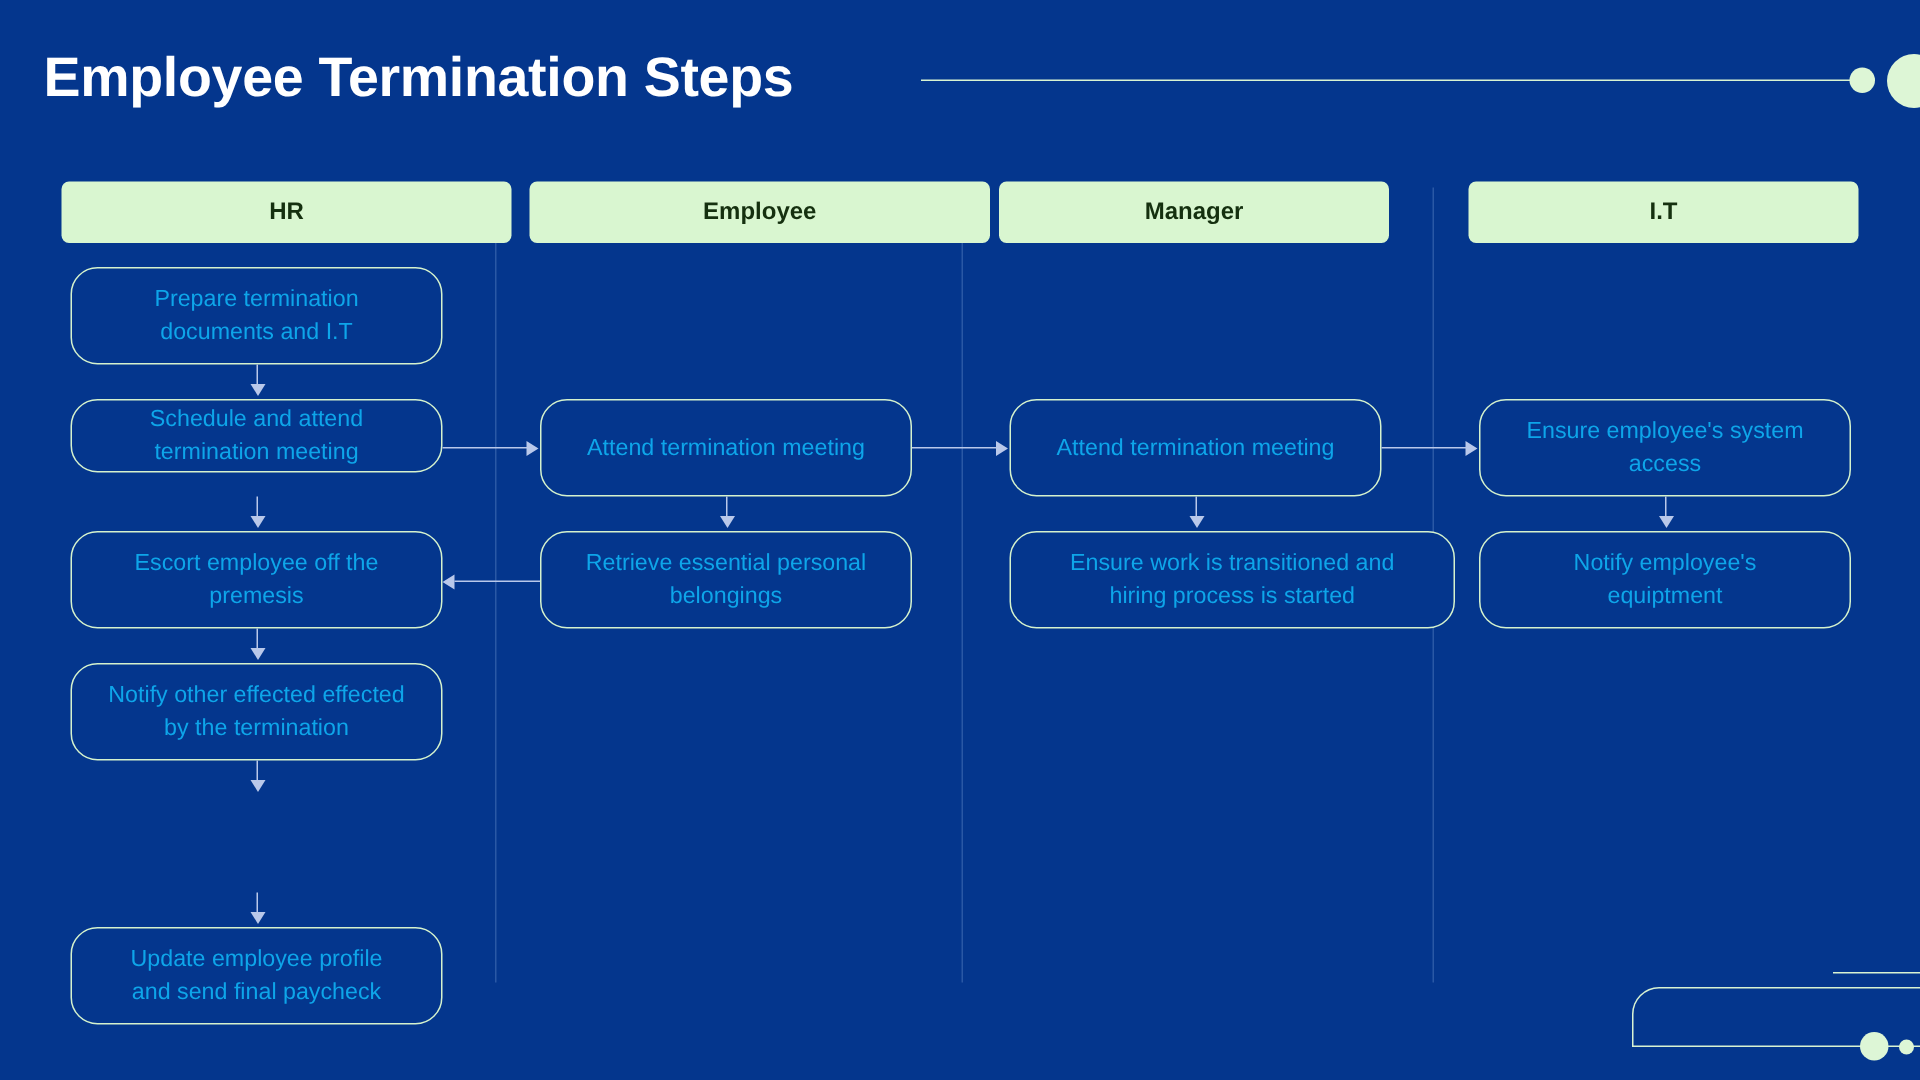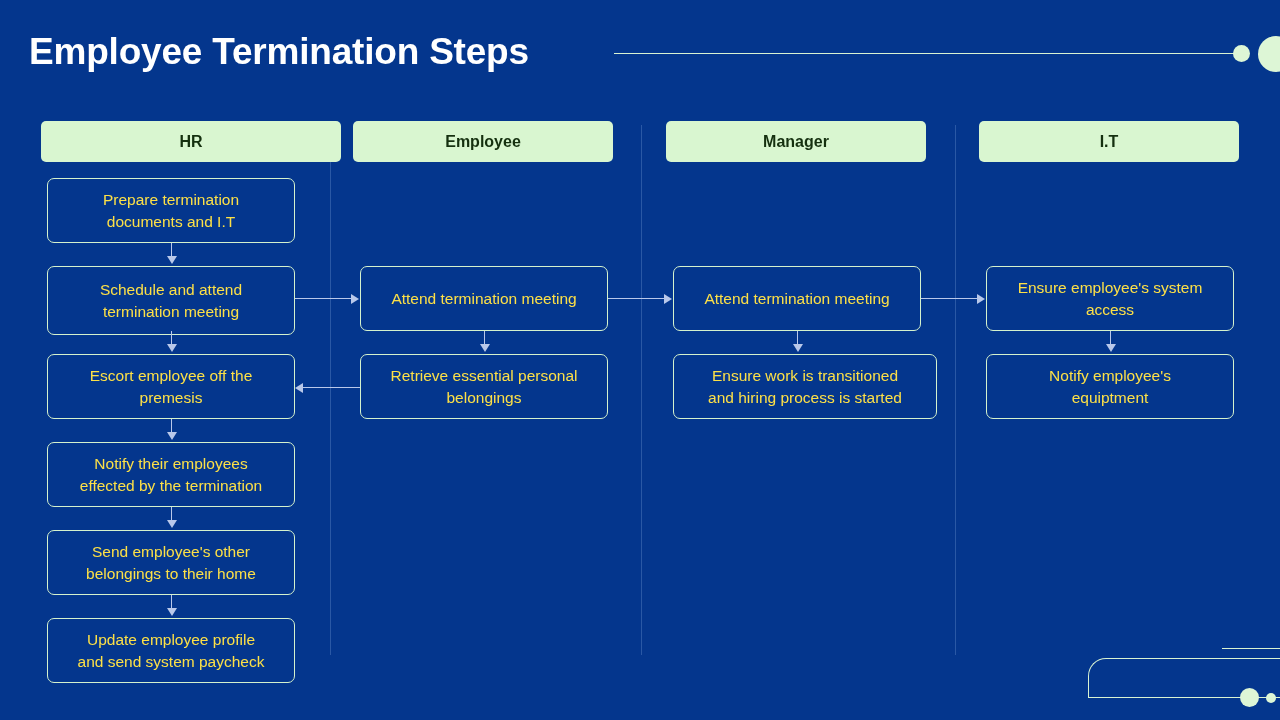--- a/index.html
+++ b/index.html
@@ -42,25 +42,25 @@
     background:#d9f6d0;
     border-radius:5px;
     display:flex;align-items:center;justify-content:center;
     color:#15300f;font-size:16px;font-weight:700;
   }
 
   
   .node{
     position:absolute;
     border:1px solid #d5f2cd;
-    border-radius:7px;
+    border-radius:18px;
     background:#04368d;
     display:flex;align-items:center;justify-content:center;
     text-align:center;
-    color:#fde047;
+    color:#0ea5e9;
     font-size:15.5px;line-height:22px;
     padding:0 24px;
     box-sizing:border-box;
   }
   .node span{display:block;}
 
   
   .conn{position:absolute;background:#b9c8ea;}
   .v-line{width:1px;}
   .h-line{height:1px;}
@@ -116,41 +116,38 @@
   <div class="page-title">Employee Termination Steps</div>
   <div class="title-rule"></div>
   <div class="title-dot-sm"></div>
   <div class="title-dot-lg"></div>
 
   <div class="lane-divider" style="left:330px"></div>
   <div class="lane-divider" style="left:641px"></div>
   <div class="lane-divider" style="left:955px"></div>
 
   <div class="lane-head" style="left:41px;width:300px">HR</div>
-  <div class="lane-head" style="left:353px;width:260px">Employee</div>
+  <div class="lane-head" style="left:353px;width:307px">Employee</div>
   <div class="lane-head" style="left:666px;width:260px">Manager</div>
   <div class="lane-head" style="left:979px;width:260px">I.T</div>
 
   <div class="node" style="left:47px;top:178px;width:248px;height:65px">
       <span>Prepare termination documents and I.T</span>
     </div>
-  <div class="node" style="left:47px;top:266px;width:248px;height:69px">
+  <div class="node" style="left:47px;top:266px;width:248px;height:49px">
       <span>Schedule and attend termination meeting</span>
     </div>
   <div class="node" style="left:47px;top:354px;width:248px;height:65px">
       <span>Escort employee off the premesis</span>
     </div>
   <div class="node" style="left:47px;top:442px;width:248px;height:65px">
-      <span>Notify their employees effected by the termination</span>
-    </div>
-  <div class="node" style="left:47px;top:530px;width:248px;height:65px">
-      <span>Send employee's other belongings to their home</span>
+      <span>Notify other effected effected by the termination</span>
     </div>
   <div class="node" style="left:47px;top:618px;width:248px;height:65px">
-      <span>Update employee profile and send system paycheck</span>
+      <span>Update employee profile and send final paycheck</span>
     </div>
 
   <div class="conn v-line" style="left:171px;top:243px;height:15px"></div>
   <div class="arrow-down" style="left:167px;top:256px"></div>
   <div class="conn v-line" style="left:171px;top:331px;height:15px"></div>
   <div class="arrow-down" style="left:167px;top:344px"></div>
   <div class="conn v-line" style="left:171px;top:419px;height:15px"></div>
   <div class="arrow-down" style="left:167px;top:432px"></div>
   <div class="conn v-line" style="left:171px;top:507px;height:15px"></div>
   <div class="arrow-down" style="left:167px;top:520px"></div>
@@ -169,21 +166,21 @@
 
   <div class="conn h-line" style="left:295px;top:298px;width:57px"></div>
   <div class="arrow-right" style="left:351px;top:294px"></div>
 
   <div class="conn h-line" style="left:303px;top:387px;width:57px"></div>
   <div class="arrow-left" style="left:295px;top:383px"></div>
 
   <div class="node" style="left:673px;top:266px;width:248px;height:65px">
       <span>Attend termination meeting</span>
     </div>
-  <div class="node" style="left:673px;top:354px;width:264px;height:65px">
+  <div class="node" style="left:673px;top:354px;width:297px;height:65px">
       <span>Ensure work is transitioned and hiring process is started</span>
     </div>
 
   <div class="conn v-line" style="left:797px;top:331px;height:15px"></div>
   <div class="arrow-down" style="left:793px;top:344px"></div>
 
   <div class="conn h-line" style="left:608px;top:298px;width:57px"></div>
   <div class="arrow-right" style="left:664px;top:294px"></div>
 
   <div class="node" style="left:986px;top:266px;width:248px;height:65px">

